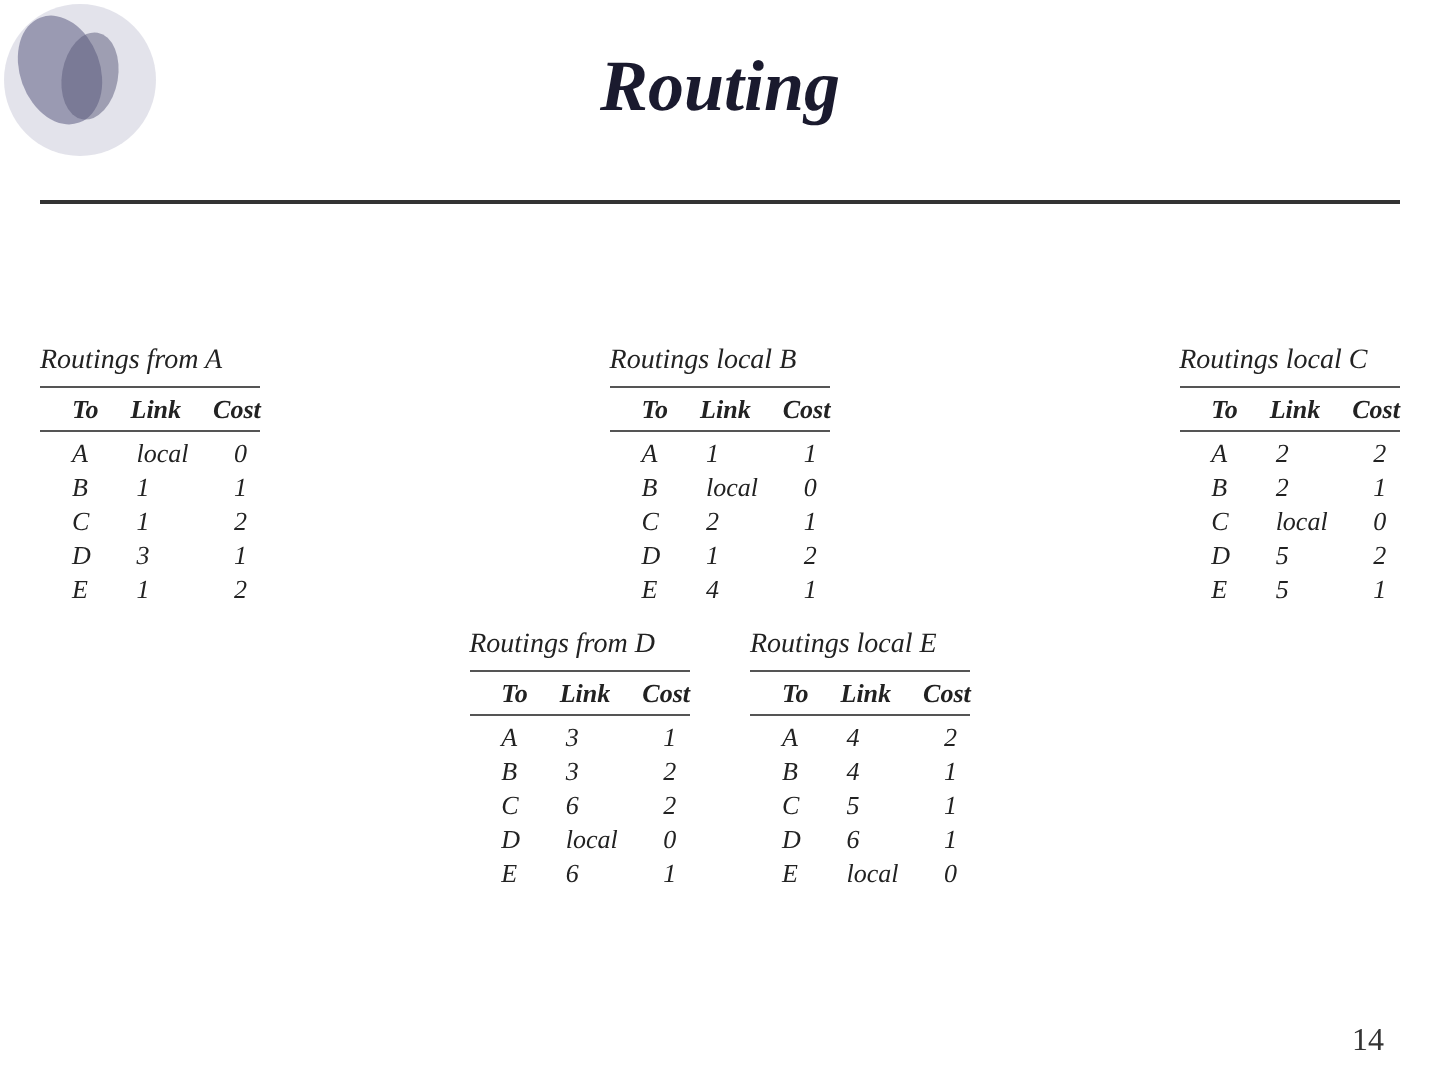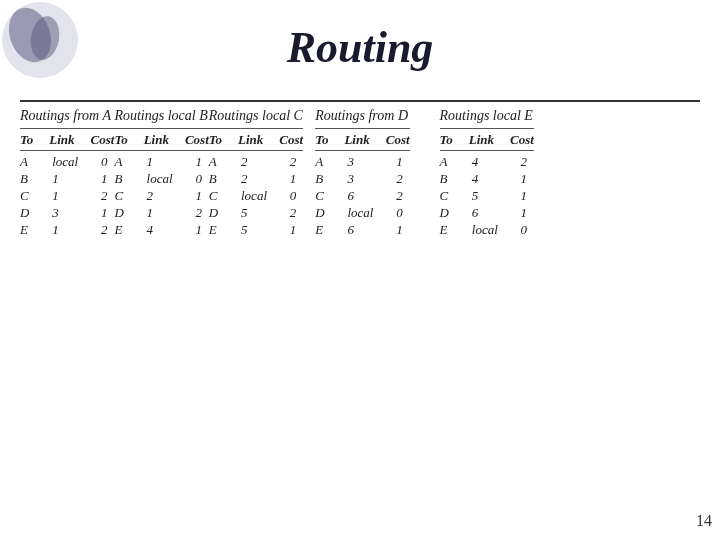--- a/index.html
+++ b/index.html
@@ -24,33 +24,33 @@
 
     .top-left-deco svg {
       width: 80px;
       height: 80px;
     }
 
     
     .page-number {
       position: absolute;
       bottom: 10px;
-      right: 8px;
+      right: 28px;
       font-size: 16px;
       color: #333;
     }
 
     
     .page-title {
       position: absolute;
       top: 22px;
       left: 0;
       right: 0;
       text-align: center;
-      font-size: 44px;
+      font-size: 36px;
       font-weight: bold;
       color: #1a1a2e;
       font-style: italic;
     }
 
     
     .title-rule {
       position: absolute;
       top: 100px;
       left: 20px;
@@ -60,22 +60,23 @@
     }
 
     
     .content {
       position: absolute;
       top: 108px;
       left: 20px;
       right: 20px;
       bottom: 30px;
       display: flex;
-      flex-direction: row;
+      flex-direction: column;
       gap: 12px;
+      justify-content: center;
     }
 
     
     .top-row {
       display: flex;
       flex-direction: row;
       gap: 0px;
       justify-content: space-between;
       align-items: flex-start;
     }
@@ -107,20 +108,21 @@
       height: 1px;
       background: #555;
       margin-bottom: 3px;
     }
 
     .table-grid {
       display: grid;
       grid-template-columns: repeat(3, auto);
       column-gap: 16px;
       row-gap: 1px;
+      margin-left: 16px;
     }
 
     .cell {
       font-size: 13px;
       color: #222;
       white-space: nowrap;
       font-style: italic;
     }
 
     .cell-header {

